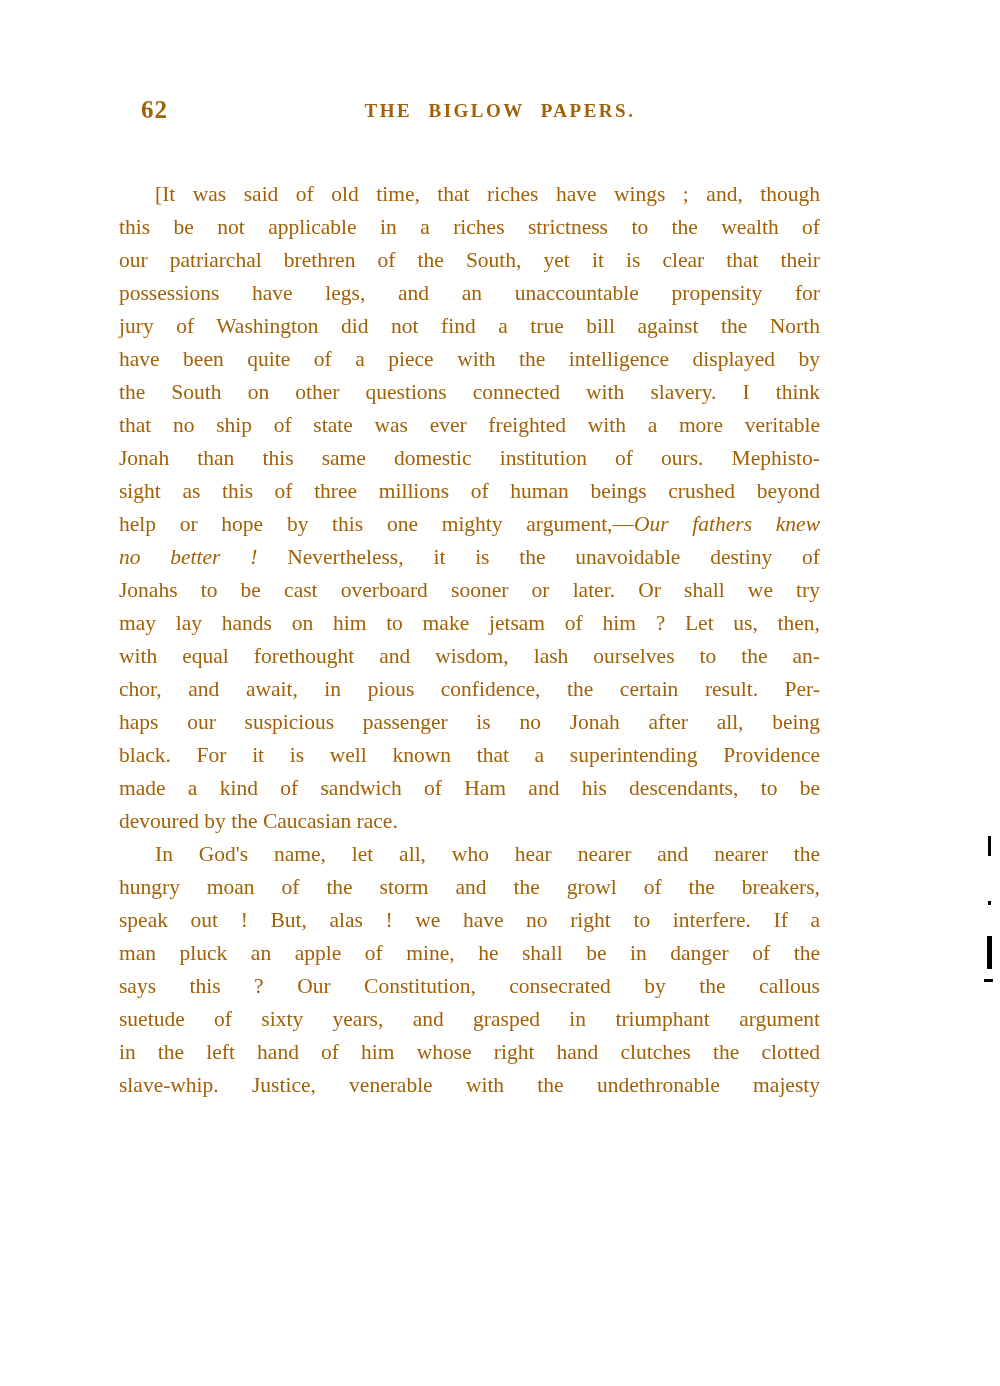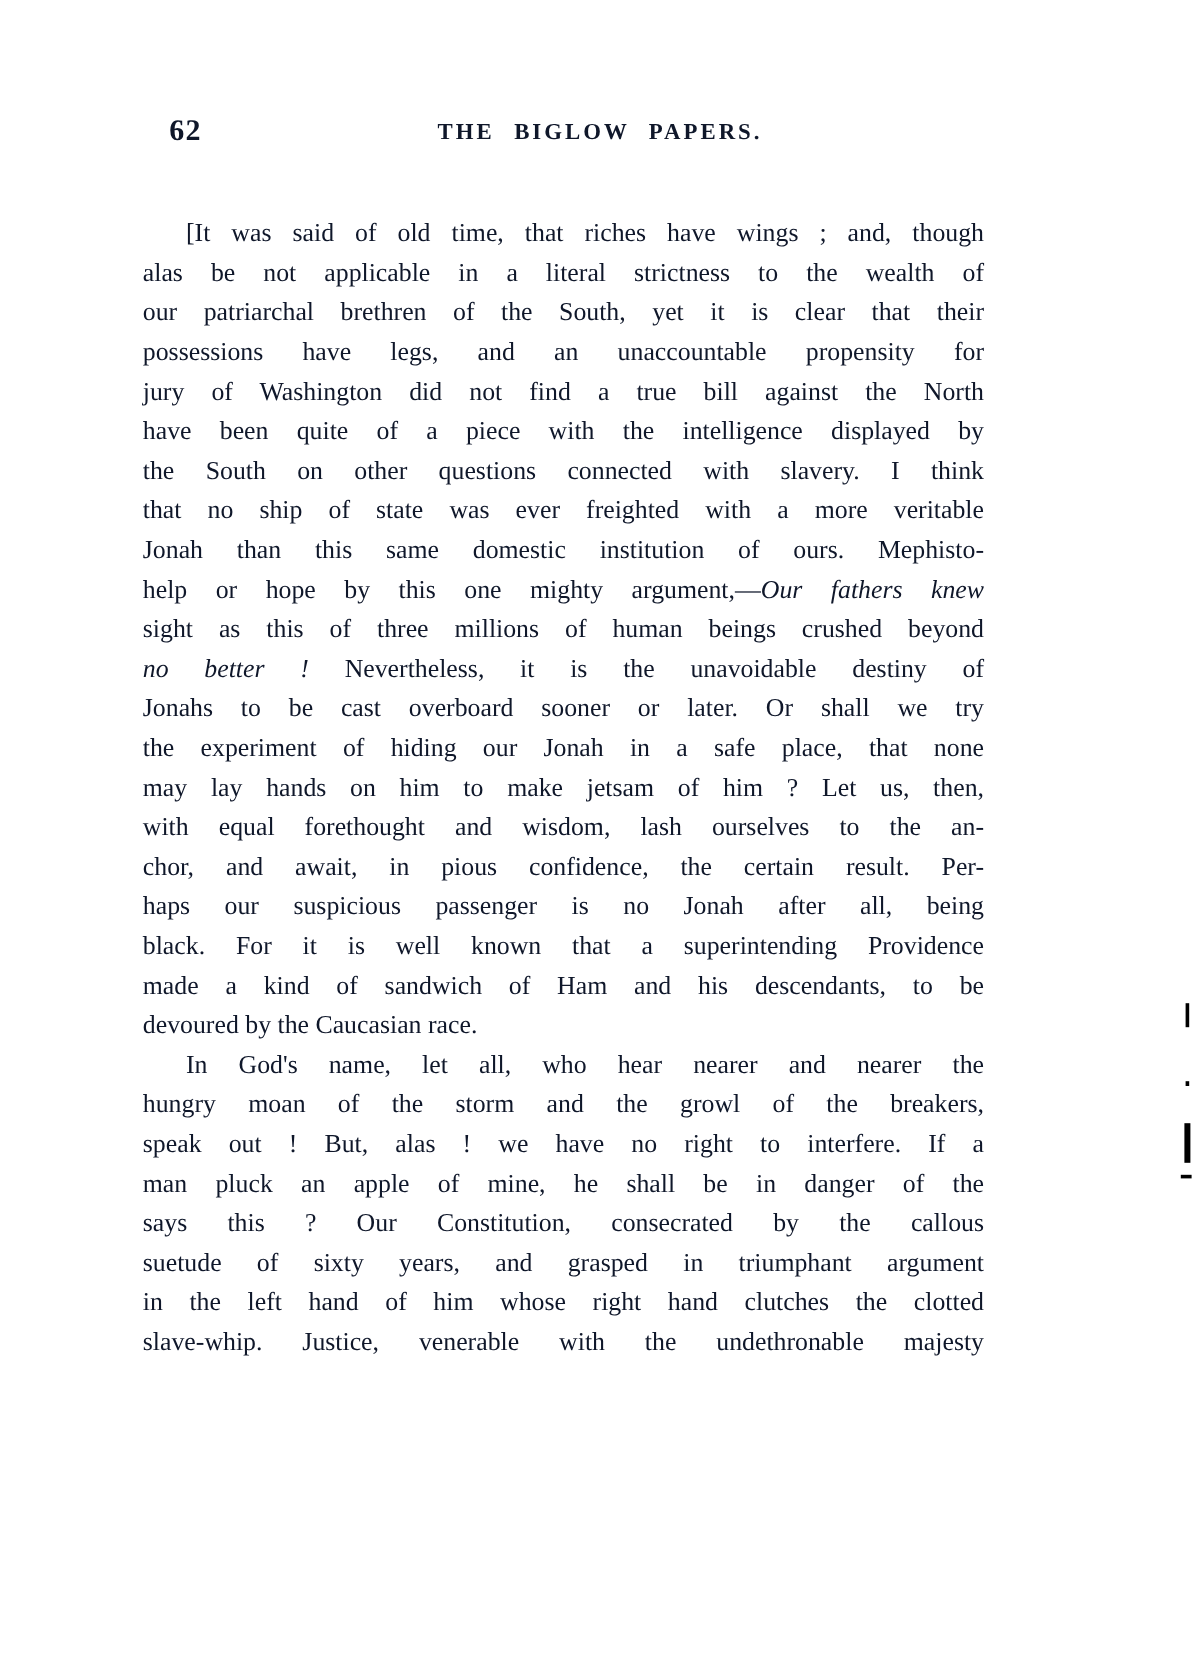--- a/index.html
+++ b/index.html
@@ -1,20 +1,20 @@
 <!DOCTYPE html>
 <html><head>
 <meta charset="utf-8">
 <style>
   html,body{margin:0;padding:0;background:#ffffff;}
   .page{
     position:relative;
     width:1000px;height:1386px;
     background:#ffffff;
-    color:#0f172a;
+    color:#a16207;
     font-family:"Liberation Serif","DejaVu Serif",serif;
     overflow:hidden;
   }
   .page-number{
     position:absolute;left:141px;top:96px;
     font-size:25px;font-weight:bold;letter-spacing:1px;
   }
   .running-title{
     position:absolute;left:0;top:100px;width:1000px;
     text-align:center;
@@ -40,33 +40,32 @@
   .artifact{position:absolute;background:#000;}
 </style>
 </head>
 <body>
 
 <div class="page">
   <div class="page-number">62</div>
   <div class="running-title">THE BIGLOW PAPERS.</div>
   <div class="text-column">
       <div class="line indent"><span>[It was said of old time, that riches have wings ; and, though</span></div>
-      <div class="line"><span>alas be not applicable in a literal strictness to the wealth of</span></div>
+      <div class="line"><span>this be not applicable in a riches strictness to the wealth of</span></div>
       <div class="line"><span>our patriarchal brethren of the South, yet it is clear that their</span></div>
       <div class="line"><span>possessions have legs, and an unaccountable propensity for</span></div>
       <div class="line"><span>jury of Washington did not find a true bill against the North</span></div>
       <div class="line"><span>have been quite of a piece with the intelligence displayed by</span></div>
       <div class="line"><span>the South on other questions connected with slavery.  I think</span></div>
       <div class="line"><span>that no ship of state was ever freighted with a more veritable</span></div>
       <div class="line"><span>Jonah than this same domestic institution of ours.  Mephisto-</span></div>
+      <div class="line"><span>sight as this of three millions of human beings crushed beyond</span></div>
       <div class="line"><span>help or hope by this one mighty argument,—</span><em>Our fathers knew</em></div>
-      <div class="line"><span>sight as this of three millions of human beings crushed beyond</span></div>
       <div class="line"><em>no better !</em><span>  Nevertheless, it is the unavoidable destiny of</span></div>
       <div class="line"><span>Jonahs to be cast overboard sooner or later.  Or shall we try</span></div>
-      <div class="line"><span>the experiment of hiding our Jonah in a safe place, that none</span></div>
       <div class="line"><span>may lay hands on him to make jetsam of him ?  Let us, then,</span></div>
       <div class="line"><span>with equal forethought and wisdom, lash ourselves to the an-</span></div>
       <div class="line"><span>chor, and await, in pious confidence, the certain result.  Per-</span></div>
       <div class="line"><span>haps our suspicious passenger is no Jonah after all, being</span></div>
       <div class="line"><span>black.  For it is well known that a superintending Providence</span></div>
       <div class="line"><span>made a kind of sandwich of Ham and his descendants, to be</span></div>
       <div class="line par-end"><span>devoured by the Caucasian race.</span></div>
       <div class="line indent"><span>In God's name, let all, who hear nearer and nearer the</span></div>
       <div class="line"><span>hungry moan of the storm and the growl of the breakers,</span></div>
       <div class="line"><span>speak out !  But, alas ! we have no right to interfere.  If a</span></div>

